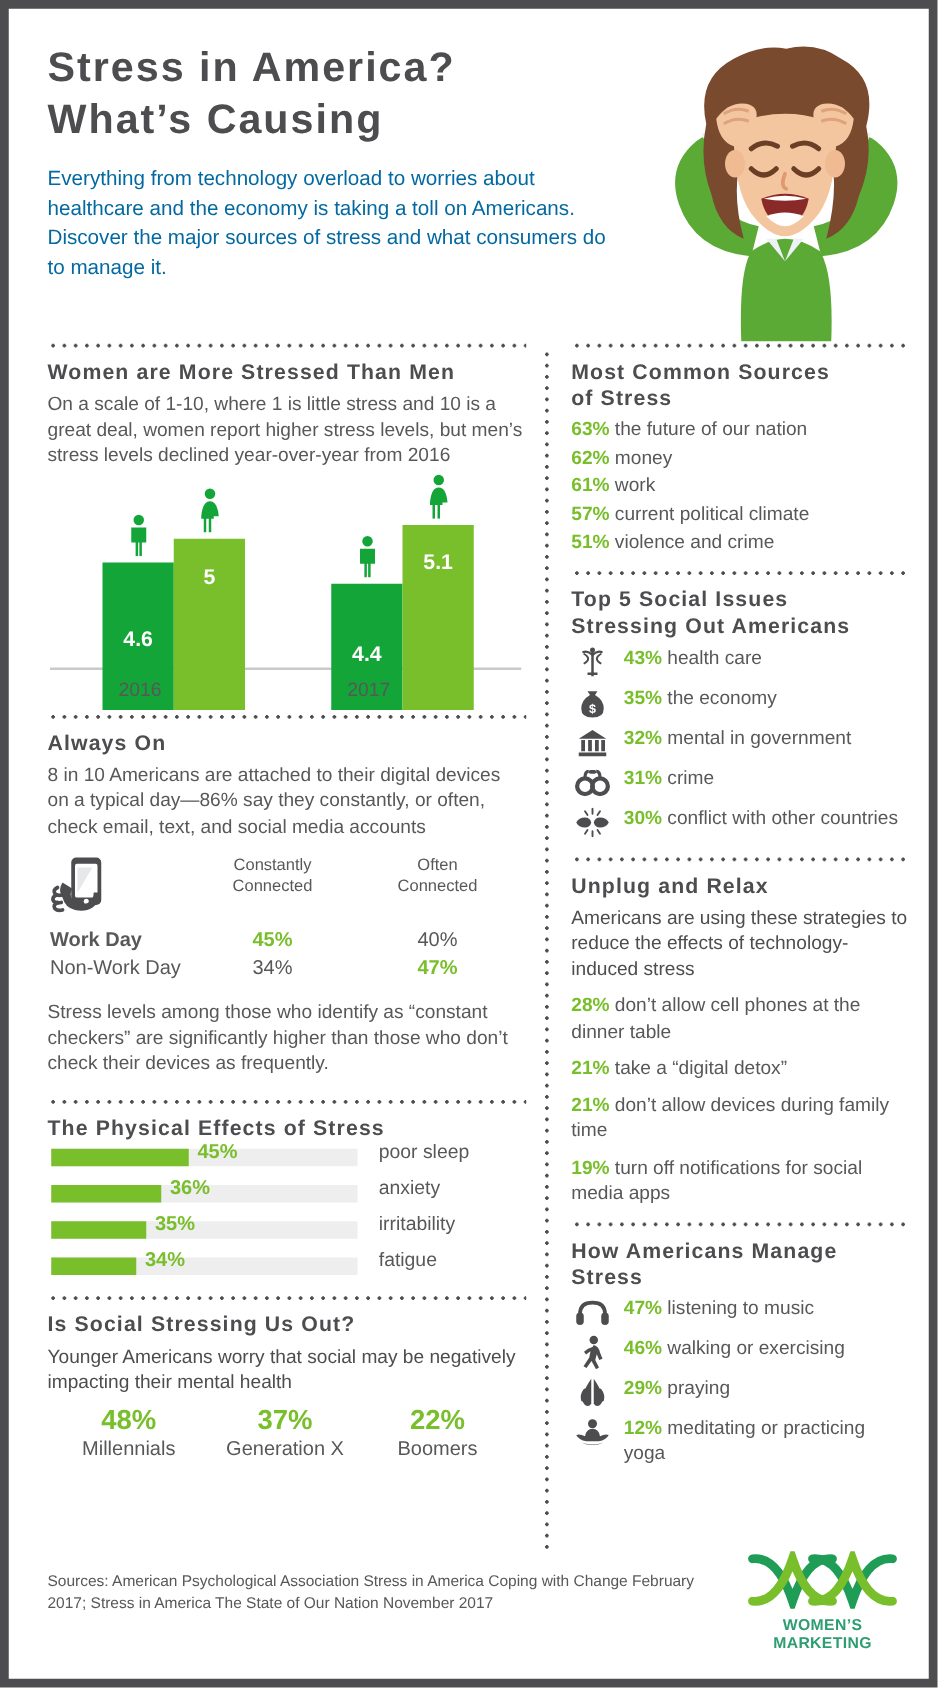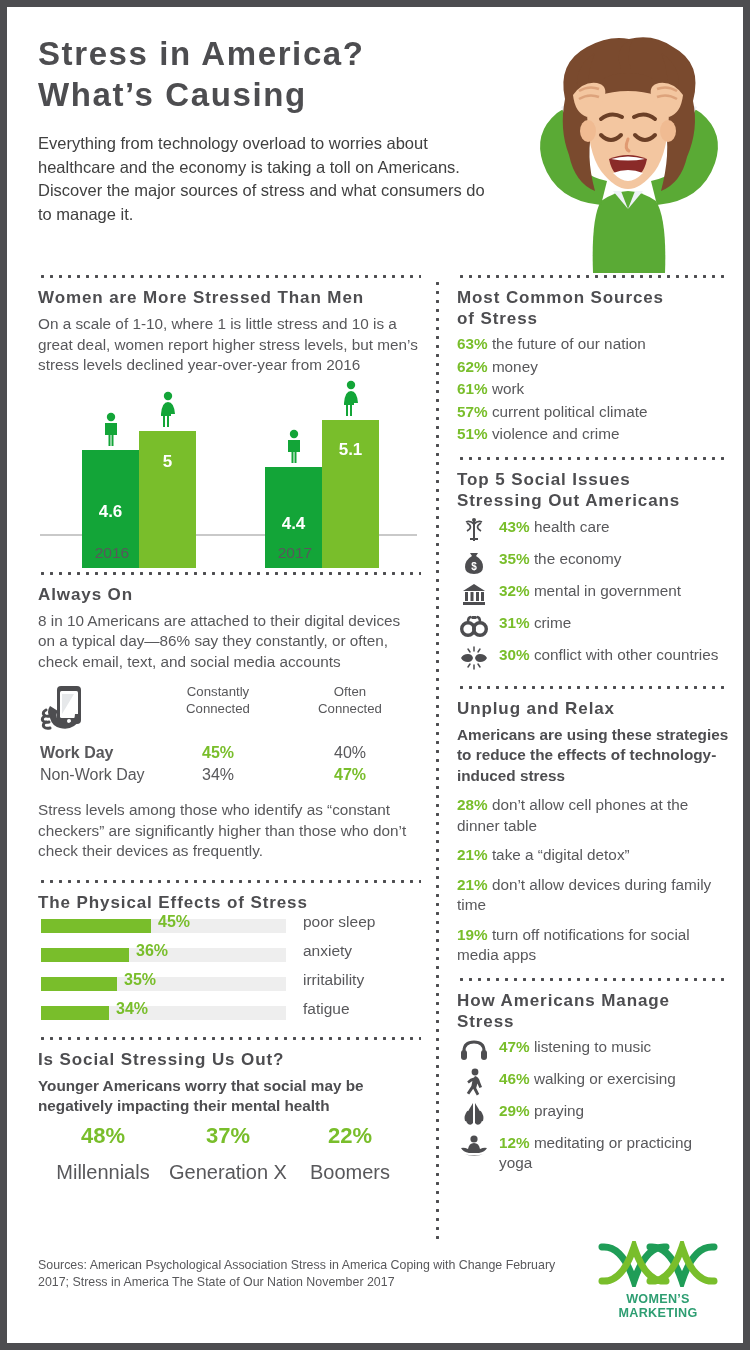--- a/index.html
+++ b/index.html
@@ -19,21 +19,21 @@
   .inner { position:absolute; left:0; top:0; right:0; bottom:0; }
 
   
   .header { position:absolute; left:31px; top:26px; width:690px; height:235px; }
   .title {
     font-size:33px; font-weight:bold; letter-spacing:1.6px;
     line-height:41px; color:#4d4d50; width:460px;
   }
   .intro {
     margin-top:17px; width:455px;
-    font-size:16.5px; line-height:23.5px; color:#404040; font-weight:400;
+    font-size:16.5px; line-height:23.5px; color:#0369a1; font-weight:400;
   }
   .illustration { position:absolute; right:-8px; top:0px; width:215px; height:245px; }
 
   
   .dots-h {
     height:3px;
     background-image:radial-gradient(circle, #4d4d50 1.4px, transparent 1.6px);
     background-size:9px 3px; background-repeat:repeat-x;
   }
   .dots-v {
@@ -47,21 +47,21 @@
   .col-right { position:absolute; left:450px; top:268px; width:272px; }
   .vdiv { left:429px; top:272px; height:965px; }
 
   h2.sect {
     font-size:17px; font-weight:bold; letter-spacing:0.9px;
     color:#4d4d50; line-height:21px; margin-top:9px;
   }
   p.body {
     font-size:15.3px; line-height:20.5px; color:#58585b; margin-top:6px;
   }
-  p.body.bold { font-weight:bold; color:#4d4d50; }
+  p.body.bold { font-weight:normal; color:#4d4d50; }
 
   
   .genderchart { position:relative; height:180px; margin-top:12px; }
   .axis { position:absolute; left:2px; right:4px; bottom:32px; height:1.5px; background:#c9c9c9; }
   .bar { position:absolute; bottom:0; width:57px; }
   .bar .fill { position:absolute; bottom:0; left:0; width:100%; }
   .bar.men .fill { background:#13a538; }
   .bar.women .fill { background:#79be2b; }
   .bar .val {
     position:absolute; left:0; width:100%; text-align:center;
@@ -88,21 +88,21 @@
   .pe-row { position:relative; height:26px; margin-top:3px; }
   .pe-track { position:absolute; left:3px; top:3px; width:245px; height:14px; background:#eeeeee; }
   .pe-fill  { position:absolute; left:3px; top:3px; height:14px; background:#79be2b; }
   .pe-pct { position:absolute; font-size:16px; font-weight:bold; color:#79be2b; top:-3px; }
   .pe-lab { position:absolute; left:265px; top:-3px; font-size:15.5px; color:#58585b; }
 
   
   .gen-row { position:relative; height:50px; margin-top:6px; }
   .gen { position:absolute; text-align:center; width:120px; }
   .gen .pct { font-size:22px; font-weight:bold; color:#79be2b; }
-  .gen .lab { font-size:20px; color:#58585b; margin-top:12px; }
+  .gen .lab { font-size:16px; color:#58585b; margin-top:2px; }
 
   
   ul { list-style:none; }
   .plist li {
     font-size:15.3px; line-height:21.5px; color:#58585b;
     margin-top:1px;
   }
   .plist li .pct { color:#79be2b; font-weight:bold; }
 
   .iconlist li {

